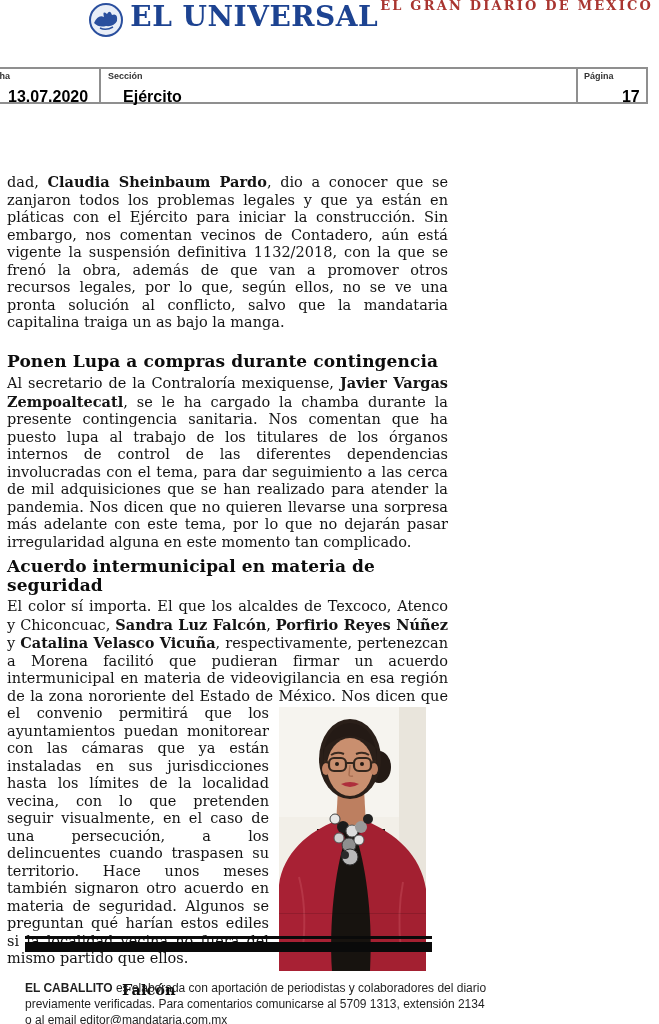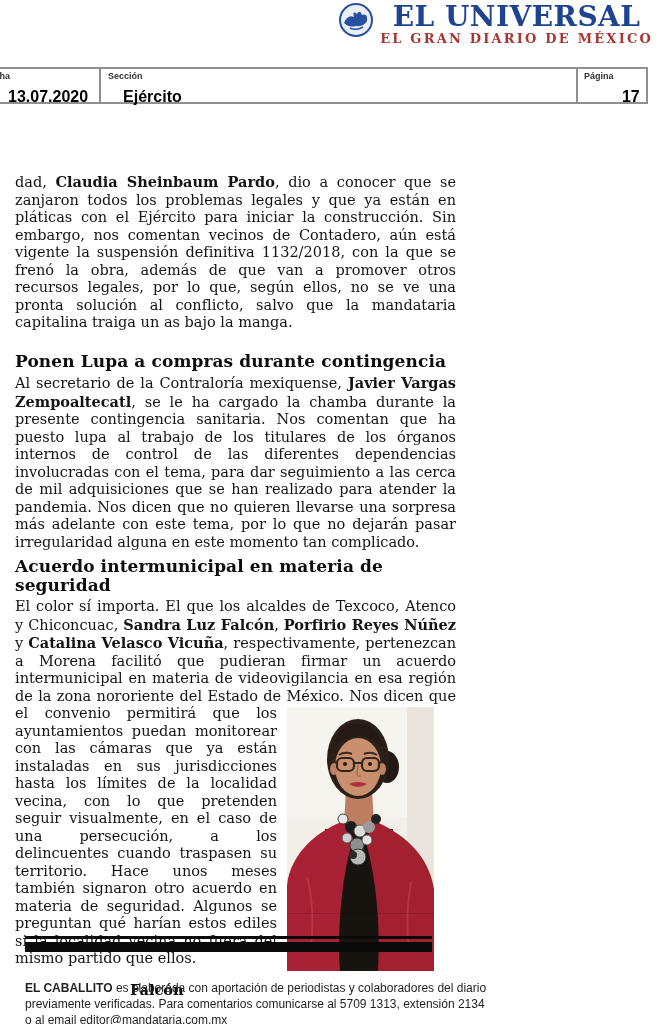--- a/index.html
+++ b/index.html
@@ -11,21 +11,21 @@
     overflow:hidden;
     font-family:"DejaVu Serif",serif;
   }
 
   
   .masthead{
     position:absolute;top:2px;right:6px;
     display:flex;align-items:flex-start;gap:6px;
   }
   .eagle{display:block;width:36px;height:36px;flex:0 0 auto;margin-top:0;}
-  .mast-text{display:flex;flex-direction:column;align-items:center;}
+  .mast-text{display:flex;flex-direction:row;}
   .mast-title{
     font-family:"DejaVu Serif",serif;
     font-weight:700;font-size:28px;line-height:29px;
     letter-spacing:.5px;color:#1d4391;white-space:nowrap;
   }
   .mast-rule{height:2px;background:#1d4391;margin:0 1px 2px 1px;}
   .mast-tagline{
     font-family:"DejaVu Serif",serif;
     font-weight:700;font-size:13px;line-height:8px;
     letter-spacing:2.2px;color:#a93530;text-align:center;white-space:nowrap;
@@ -48,21 +48,21 @@
   .meta-value{font-size:16px;line-height:18px;font-weight:700;color:#000;margin-top:7px;}
   .cell-fecha .meta-label{margin-left:26px;}
   .cell-fecha .meta-value{margin-left:50px;}
   .cell-seccion .meta-label{margin-left:7px;}
   .cell-seccion .meta-value{margin-left:22px;}
   .cell-pagina .meta-label{margin-left:6px;}
   .cell-pagina .meta-value{margin-left:44px;}
 
   
   .story{
-    position:absolute;left:15px;width:441px;
+    position:absolute;left:7px;width:441px;
     font-size:14.5px;line-height:17.5px;color:#141414;
     text-align:justify;
   }
   .sec-1{top:173px;}
   .sec-2{top:352px;}
   .sec-3{top:557px;}
   .story p{margin:0;}
   .story-heading{
     font-weight:700;font-size:17px;line-height:19px;
     margin:0 0 3px 0;text-align:left;letter-spacing:.1px;color:#0d0d0d;

